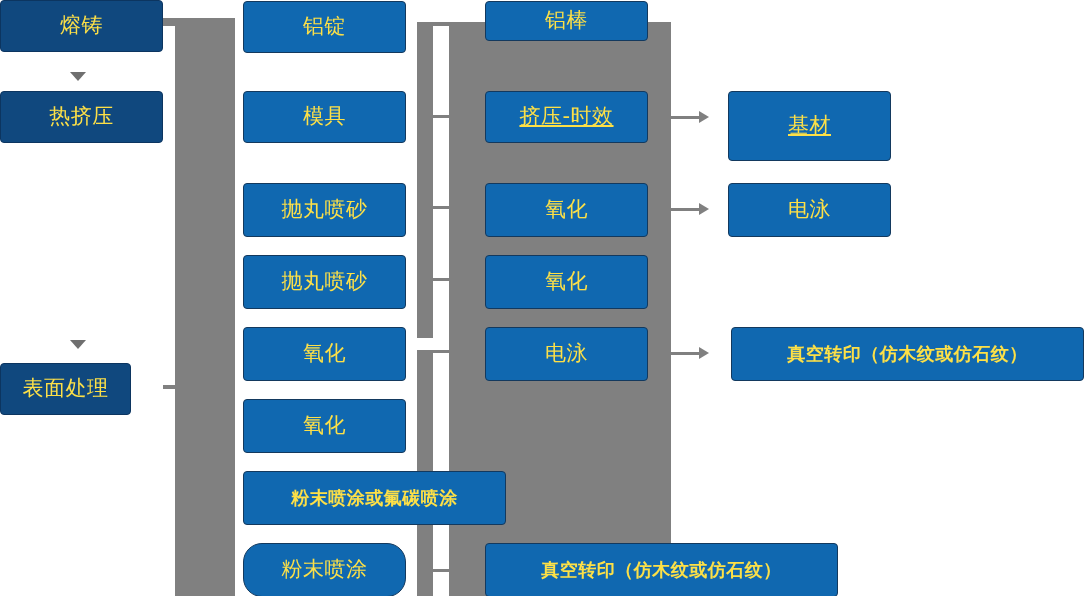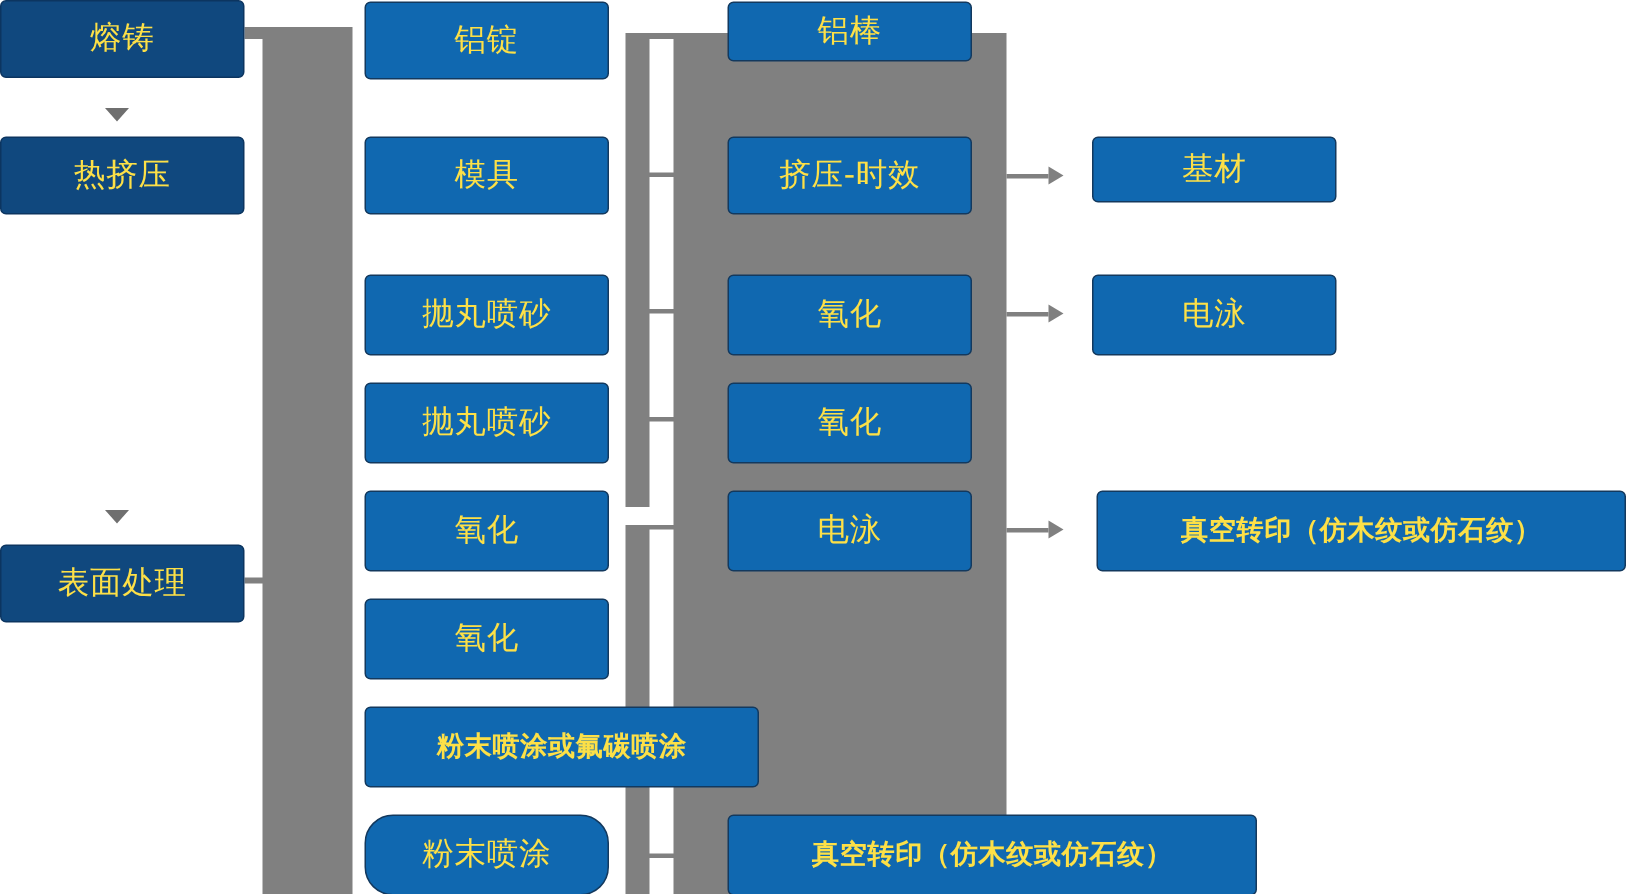--- a/index.html
+++ b/index.html
@@ -125,21 +125,21 @@
 
   <div id="nodes-layer">
       <div class="node dark" style="left: 0px; top: 0px; width: 163px; height: 52px;">
         <span class="shadow-strip"></span>
         <span class="node-label">熔铸</span>
       </div>
       <div class="node dark" style="left: 0px; top: 91px; width: 163px; height: 52px;">
         <span class="shadow-strip"></span>
         <span class="node-label">热挤压</span>
       </div>
-      <div class="node dark" style="left: 0px; top: 363px; width: 163px; height: 52px;">
+      <div class="node dark" style="left: 0px; top: 363px; width: 131px; height: 52px;">
         <span class="shadow-strip"></span>
         <span class="node-label">表面处理</span>
       </div>
       <div class="node bright" style="left: 243px; top: 1px; width: 163px; height: 52px;">
         <span class="shadow-strip"></span>
         <span class="node-label">铝锭</span>
       </div>
       <div class="node bright" style="left: 243px; top: 91px; width: 163px; height: 52px;">
         <span class="shadow-strip"></span>
         <span class="node-label">模具</span>
@@ -165,41 +165,41 @@
         <span class="node-label">粉末喷涂或氟碳喷涂</span>
       </div>
       <div class="node bright" style="left: 243px; top: 543px; width: 163px; height: 54px; border-radius: 19px;">
         <span class="shadow-strip"></span>
         <span class="node-label">粉末喷涂</span>
       </div>
       <div class="node bright" style="left: 485px; top: 1px; width: 163px; height: 40px;">
         <span class="shadow-strip"></span>
         <span class="node-label">铝棒</span>
       </div>
-      <div class="node bright" style="left: 485px; top: 91px; width: 163px; height: 52px;">
+      <div class="node bright" style="left: 485px; top: 91px; width: 163px; height: 52px; text-decoration: underline;">
         <span class="shadow-strip"></span>
         <span class="node-label">挤压-时效</span>
       </div>
       <div class="node bright" style="left: 485px; top: 183px; width: 163px; height: 54px;">
         <span class="shadow-strip"></span>
         <span class="node-label">氧化</span>
       </div>
       <div class="node bright" style="left: 485px; top: 255px; width: 163px; height: 54px;">
         <span class="shadow-strip"></span>
         <span class="node-label">氧化</span>
       </div>
       <div class="node bright" style="left: 485px; top: 327px; width: 163px; height: 54px;">
         <span class="shadow-strip"></span>
         <span class="node-label">电泳</span>
       </div>
       <div class="node bright wide" style="left: 485px; top: 543px; width: 353px; height: 54px;">
         <span class="shadow-strip"></span>
         <span class="node-label">真空转印（仿木纹或仿石纹）</span>
       </div>
-      <div class="node bright" style="left: 728px; top: 91px; width: 163px; height: 44px;">
+      <div class="node bright" style="left: 728px; top: 91px; width: 163px; height: 70px; text-decoration: underline;">
         <span class="shadow-strip"></span>
         <span class="node-label">基材</span>
       </div>
       <div class="node bright" style="left: 728px; top: 183px; width: 163px; height: 54px;">
         <span class="shadow-strip"></span>
         <span class="node-label">电泳</span>
       </div>
       <div class="node bright wide" style="left: 731px; top: 327px; width: 353px; height: 54px;">
         <span class="shadow-strip"></span>
         <span class="node-label">真空转印（仿木纹或仿石纹）</span>

